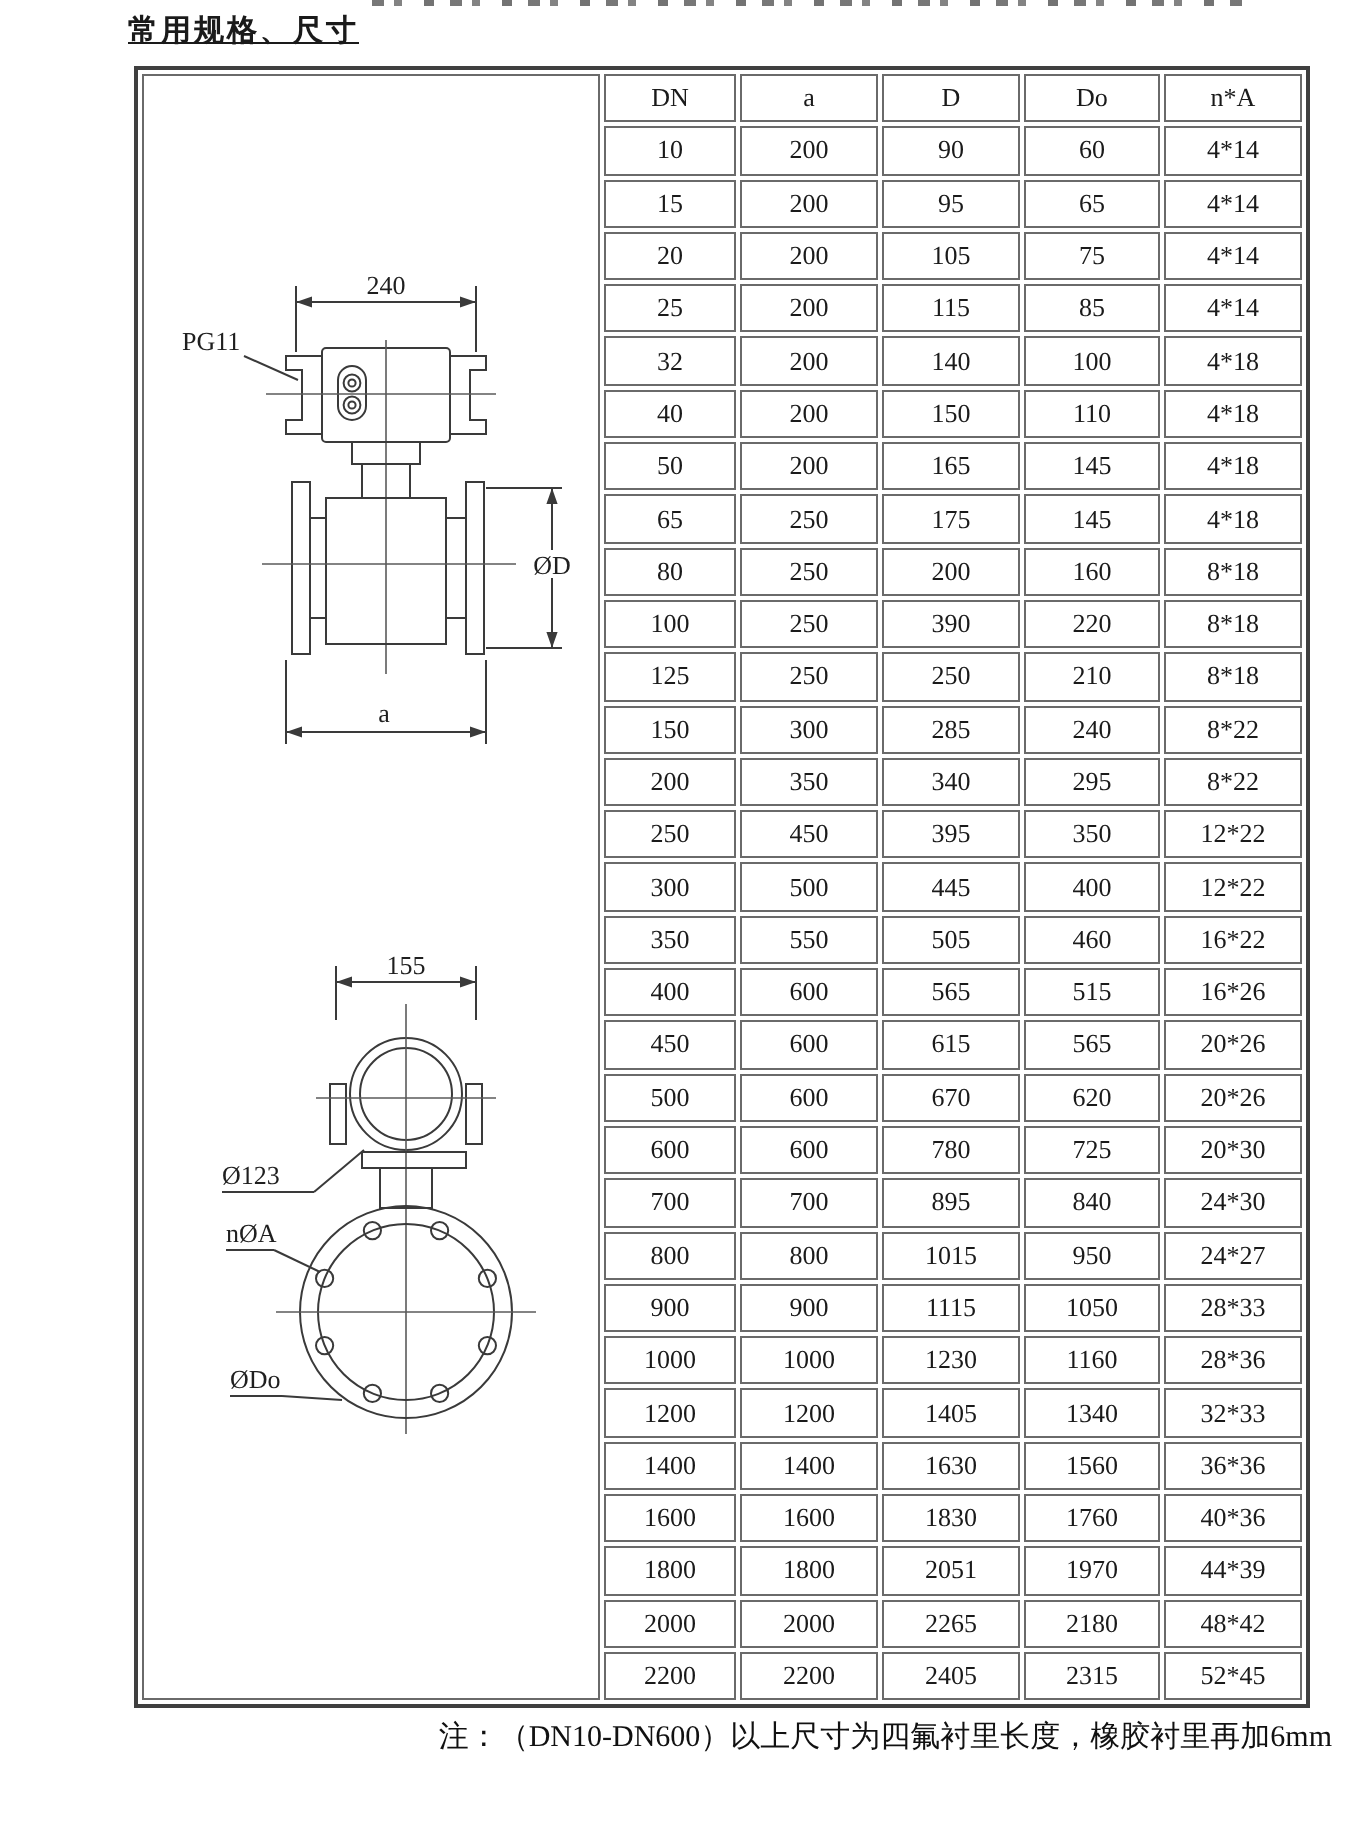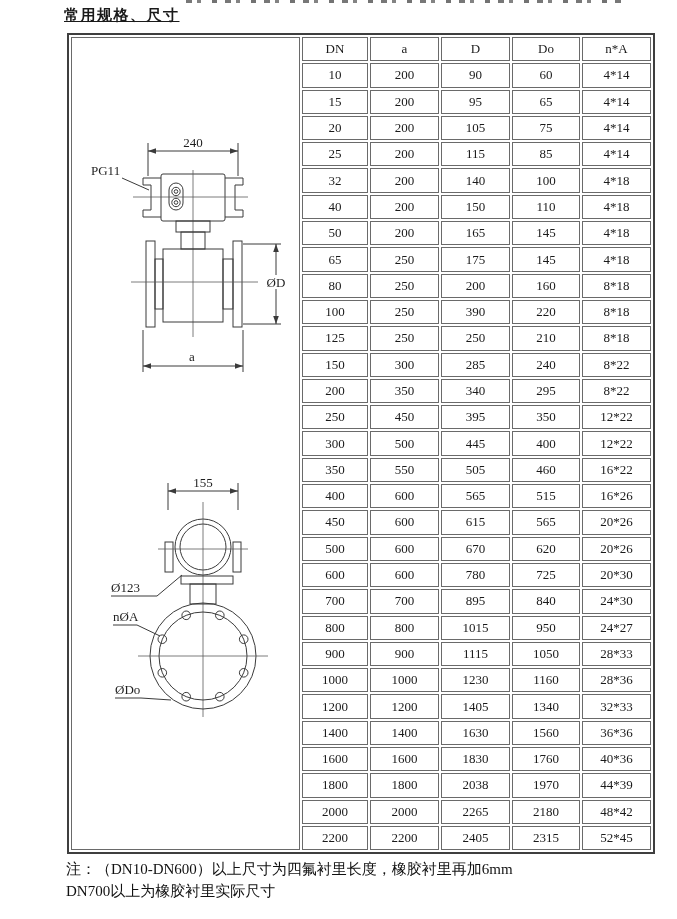--- a/index.html
+++ b/index.html
@@ -23,21 +23,21 @@
   table.spec td,table.spec th{
     border:1px solid #6a6a6a;background:#fff;
     text-align:center;vertical-align:middle;
     font-size:13px;font-weight:normal;height:22.3px;padding:0;overflow:hidden;
     white-space:nowrap;
   }
   td.diagram-cell{position:relative;padding:0;}
   td.diagram-cell svg{display:block;}
   .note{
     position:absolute;left:66px;top:859px;width:600px;
-    font-size:15px;line-height:1.45;color:#111;
+    font-size:15px;line-height:1.45;color:#111;text-align:right;
   }
   .note div{white-space:nowrap;}
   svg .ln{stroke:#3a3a3a;stroke-width:1;fill:none;}
   svg .thin{stroke:#5a5a5a;stroke-width:0.8;fill:none;}
   svg .arr{fill:#3a3a3a;stroke:none;}
   svg text{font-family:"Liberation Serif","DejaVu Serif",serif;font-size:13px;fill:#1f1f1f;}
   svg .mask{fill:#ffffff;stroke:none;}
 </style>
 </head>
 <body>
@@ -346,21 +346,21 @@
       <tr>
         <td>1600</td>
         <td>1600</td>
         <td>1830</td>
         <td>1760</td>
         <td>40*36</td>
       </tr>
       <tr>
         <td>1800</td>
         <td>1800</td>
-        <td>2038</td>
+        <td>2051</td>
         <td>1970</td>
         <td>44*39</td>
       </tr>
       <tr>
         <td>2000</td>
         <td>2000</td>
         <td>2265</td>
         <td>2180</td>
         <td>48*42</td>
       </tr>
@@ -369,14 +369,13 @@
         <td>2200</td>
         <td>2405</td>
         <td>2315</td>
         <td>52*45</td>
       </tr>
     </tbody>
 </table>
 
 <div class="note">
   <div>注：（DN10-DN600）以上尺寸为四氟衬里长度，橡胶衬里再加6mm</div>
-  <div>DN700以上为橡胶衬里实际尺寸</div>
 </div>
 
 </body></html>

